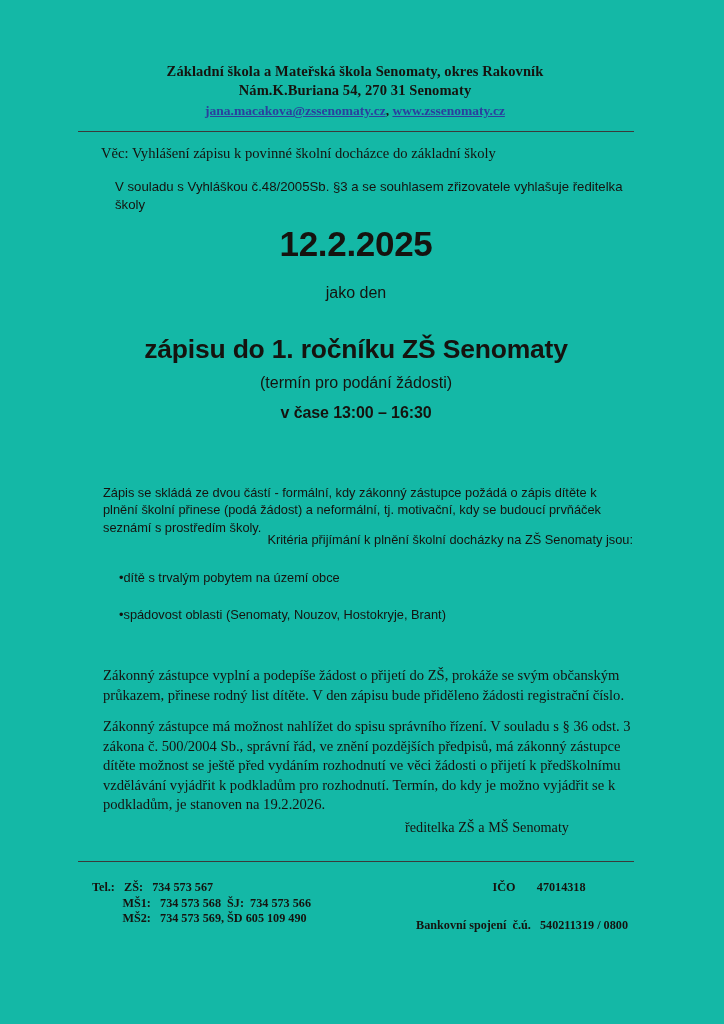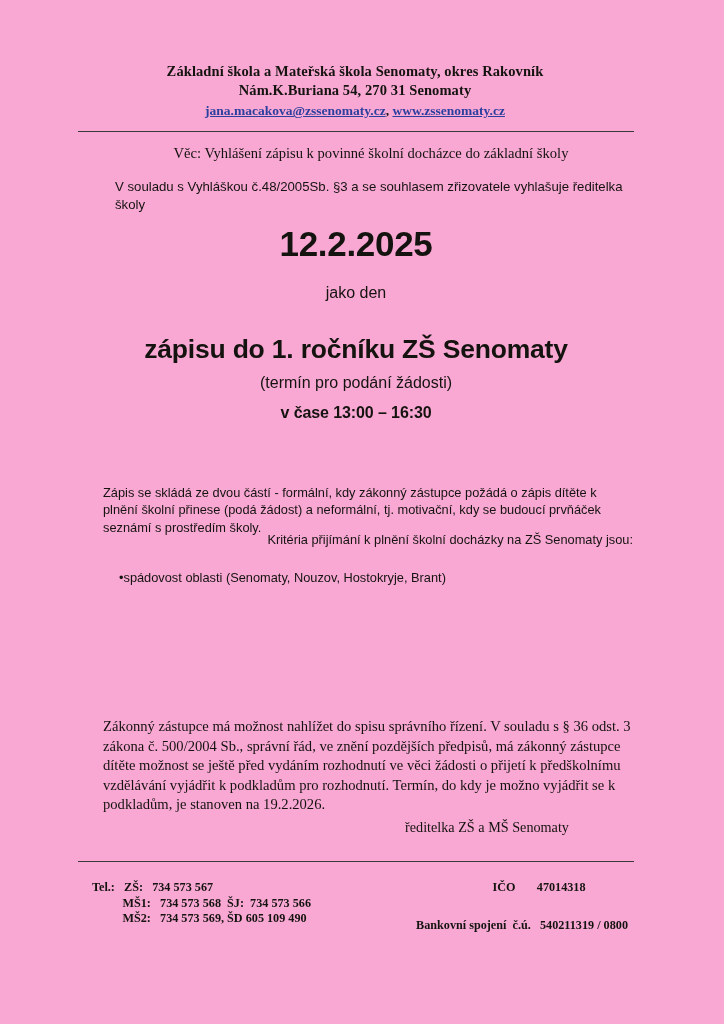--- a/index.html
+++ b/index.html
@@ -15,21 +15,21 @@
     overflow: hidden;
     color: #15130f;
     -webkit-font-smoothing: antialiased;
   }
 
   .page {
     position: absolute;
     top: 0; left: 0;
     width: 724px;
     height: 1024px;
-    background: #f9a8d4;
+    background: #14b8a6;
   }
 
   
   .letterhead {
     position: absolute;
     top: 62px;
     left: 78px;
     width: 554px;
     text-align: center;
     font-family: "Liberation Serif", "DejaVu Serif", serif;
@@ -75,21 +75,20 @@
 
   
   .subject {
     position: absolute;
     top: 144px;
     left: 101px;
     width: 540px;
     font-family: "Liberation Serif", "DejaVu Serif", serif;
     font-size: 14.6px;
     line-height: 19px;
-    text-align: center;
   }
   .decree {
     position: absolute;
     top: 178px;
     left: 115px;
     width: 530px;
     font-family: "Liberation Sans", "DejaVu Sans", sans-serif;
     font-size: 13.2px;
     line-height: 18px;
   }
@@ -237,23 +236,25 @@
   <div class="hero hero-date">12.2.2025</div>
   <div class="hero hero-asday">jako den</div>
   <div class="hero hero-enroll">zápisu do 1. ročníku ZŠ Senomaty</div>
   <div class="hero hero-deadline">(termín pro podání žádosti)</div>
   <div class="hero hero-time">v čase 13:00 – 16:30</div>
 
   <div class="body-block p-sans para-composition">Zápis se skládá ze dvou částí - formální, kdy zákonný zástupce požádá o zápis dítěte k plnění školní přinese (podá žádost) a neformální, tj. motivační, kdy se budoucí prvňáček seznámí s prostředím školy.</div>
   <div class="body-block p-sans para-criteria">Kritéria přijímání k plnění školní docházky na ZŠ Senomaty jsou:</div>
 
   <div class="body-block bullets">
+    <div class="bullet-item"><span class="dot">•</span><span>dítě s trvalým pobytem na území obce</span></div>
     <div class="bullet-item"><span class="dot">•</span><span>spádovost oblasti (Senomaty, Nouzov, Hostokryje,  Brant)</span></div>
   </div>
 
+  <div class="body-block p-serif para-application">Zákonný zástupce vyplní a podepíše žádost o přijetí do ZŠ, prokáže se svým občanským průkazem, přinese rodný list dítěte. V den zápisu bude přiděleno žádosti registrační číslo.</div>
   <div class="body-block p-serif para-inspection">Zákonný zástupce má možnost nahlížet do spisu správního řízení. V souladu s § 36 odst. 3 zákona č. 500/2004 Sb., správní řád, ve znění pozdějších předpisů, má zákonný zástupce dítěte možnost se ještě před vydáním rozhodnutí ve věci žádosti o přijetí k předškolnímu vzdělávání vyjádřit k podkladům pro rozhodnutí. Termín, do kdy je možno vyjádřit se k podkladům, je stanoven na 19.2.2026.</div>
 
   <div class="signature">
     <div class="sig-role">ředitelka ZŠ a MŠ Senomaty</div>
   </div>
 
   <div class="rule rule-bottom"></div>
 
   <div class="footer-left">Tel.:   ZŠ:   734 573 567
           MŠ1:   734 573 568  ŠJ:  734 573 566

